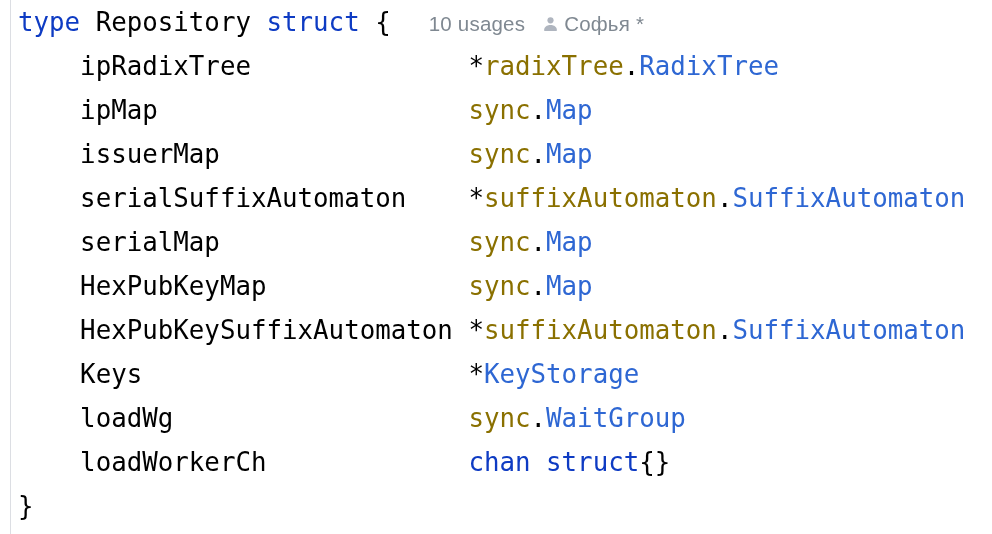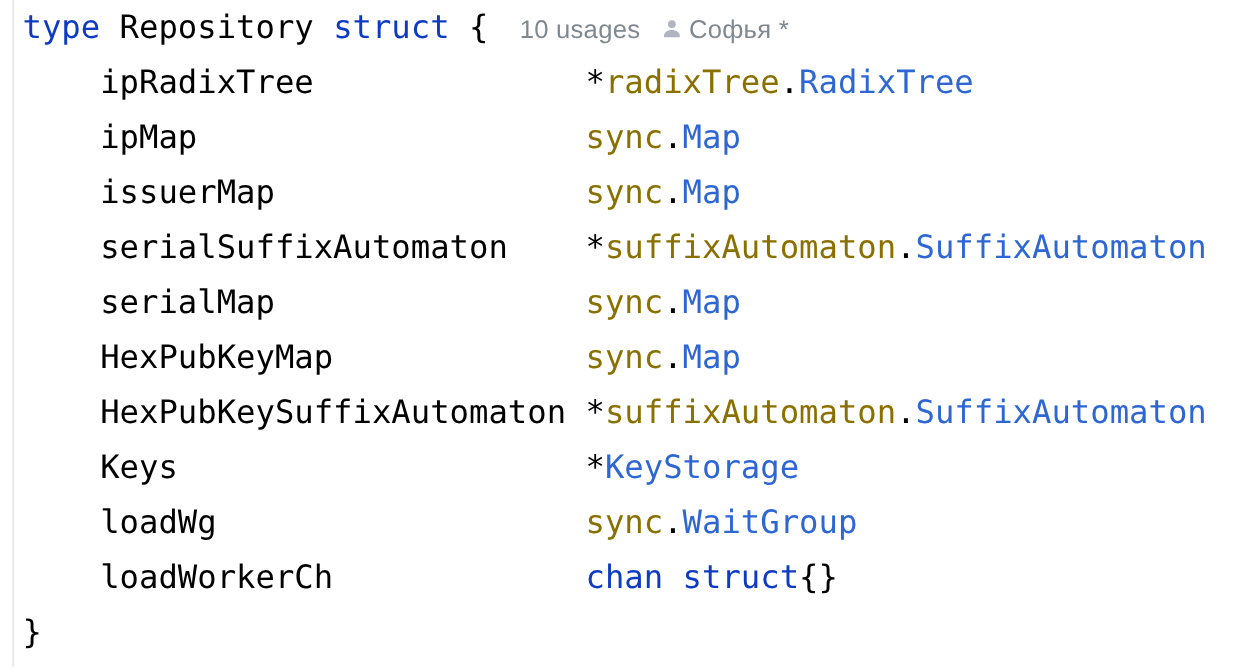--- a/index.html
+++ b/index.html
@@ -40,21 +40,21 @@
     white-space: pre;
   }
   .inlay {
     font-family: "Liberation Sans", sans-serif;
     font-size: 20.5px;
     color: #7f8891;
     white-space: pre;
     letter-spacing: 0.2px;
     cursor: pointer;
   }
-  .inlay-usages { margin-left: 25px; }
+  .inlay-usages { margin-left: 38px; }
   .inlay-author { margin-left: 5px; margin-top: 24px; }
   .author-icon-wrap {
     display: inline-block;
     margin-left: 17px;
     vertical-align: -2px;
     line-height: 0;
   }
   .author-icon-wrap svg { display: inline-block; }
 </style>
 </head>

